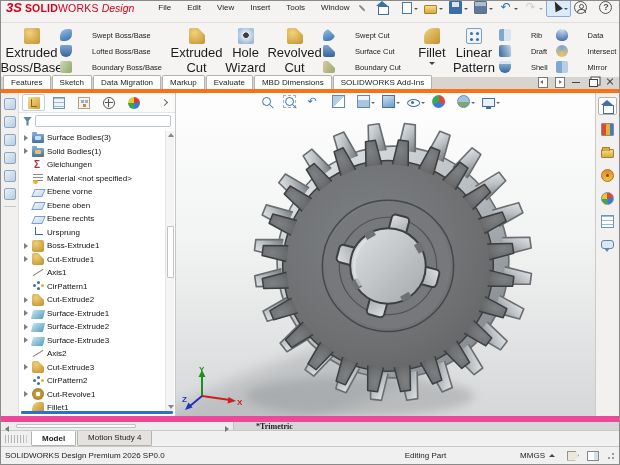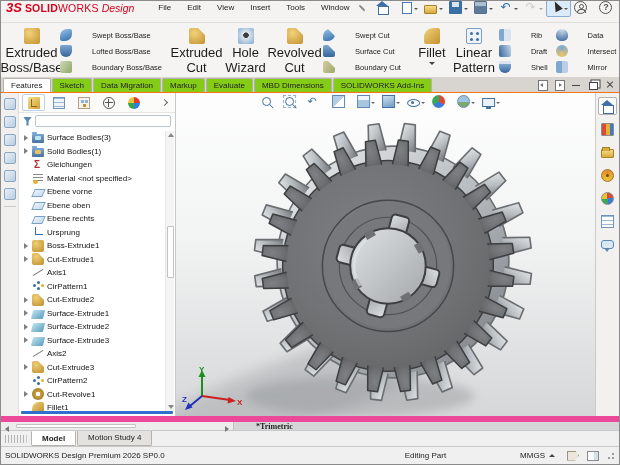--- a/index.html
+++ b/index.html
@@ -64,22 +64,22 @@
   .fi.lpat { background:#eef3f8; border:1px solid #7f9fc0; }
   .fi.lpat::after { content:""; position:absolute; left:3px; top:3px; width:3px; height:3px; border-radius:50%; background:#3f6fa5; box-shadow:6px 0 #3f6fa5,0 6px #3f6fa5,6px 6px #3f6fa5; }
   .fi.rib { background:linear-gradient(90deg,#7fa8d0 42%,#d9e4f0 43%); }
   .fi.draft { background:linear-gradient(70deg,#35639b,#c6d9ec); }
   .fi.shell { background:linear-gradient(#7fa8d0,#35639b); border-radius:2px 2px 8px 8px; border-top:3px solid #d9e4f0; }
   .fi.wrap { background:radial-gradient(circle at 50% 0,#d9e4f0,#35639b); border-radius:50% 50% 40% 40%; }
   .fi.isect { background:conic-gradient(#7fa8d0,#e7c468,#7fa8d0); border-radius:50%; }
   .fi.mirror { background:linear-gradient(90deg,#7fa8d0 46%,#fff 47%,#fff 53%,#b9cde4 54%); }
 
   
-  .cmdtabs { height:16px; flex:none; background:#d8d5d1; display:flex; align-items:flex-end; padding:0 2px; border-bottom:1px solid #f97316; }
-  .ctab { font-size:8px; color:#222; padding:2px 7px 2px; background:#84cc16; border:1px solid #b5b2ae; border-bottom:none; margin-right:1px; border-radius:2px 2px 0 0; white-space:nowrap; }
+  .cmdtabs { height:16px; flex:none; background:#d8d5d1; display:flex; align-items:flex-end; padding:0 2px; border-bottom:4px solid #f97316; }
+  .ctab { font-size:8px; color:#222; padding:2px 7px 2px; background:#ffffff; border:1px solid #b5b2ae; border-bottom:none; margin-right:1px; border-radius:2px 2px 0 0; white-space:nowrap; }
   .ctab.active { background:#fff; }
   .docctl { margin-left:auto; display:flex; align-items:center; padding-bottom:2px; }
   .dc { width:14px; height:11px; position:relative; margin-left:3px; }
   .dc.pgl::before,.dc.pgr::before { content:""; position:absolute; left:3px; top:1px; width:8px; height:9px; border:1px solid #777; background:#fdfdfd; }
   .dc.pgl::after { content:""; position:absolute; left:5px; top:4px; border-top:2px solid transparent; border-bottom:2px solid transparent; border-right:3px solid #777; }
   .dc.pgr::after { content:""; position:absolute; left:7px; top:4px; border-top:2px solid transparent; border-bottom:2px solid transparent; border-left:3px solid #777; }
   .dc.dmin::before { content:""; position:absolute; left:3px; right:3px; top:6px; border-top:1.5px solid #444; }
   .dc.drest::before { content:""; position:absolute; left:3px; top:3px; width:7px; height:6px; border:1px solid #444; background:#fff; box-shadow:2px -2px 0 -0.5px #fff,2px -2px 0 0.5px #444; }
   .dc.dclose::before,.dc.dclose::after { content:""; position:absolute; left:3px; top:5px; width:8px; border-top:1.5px solid #444; }
   .dc.dclose::before { transform:rotate(45deg); }

